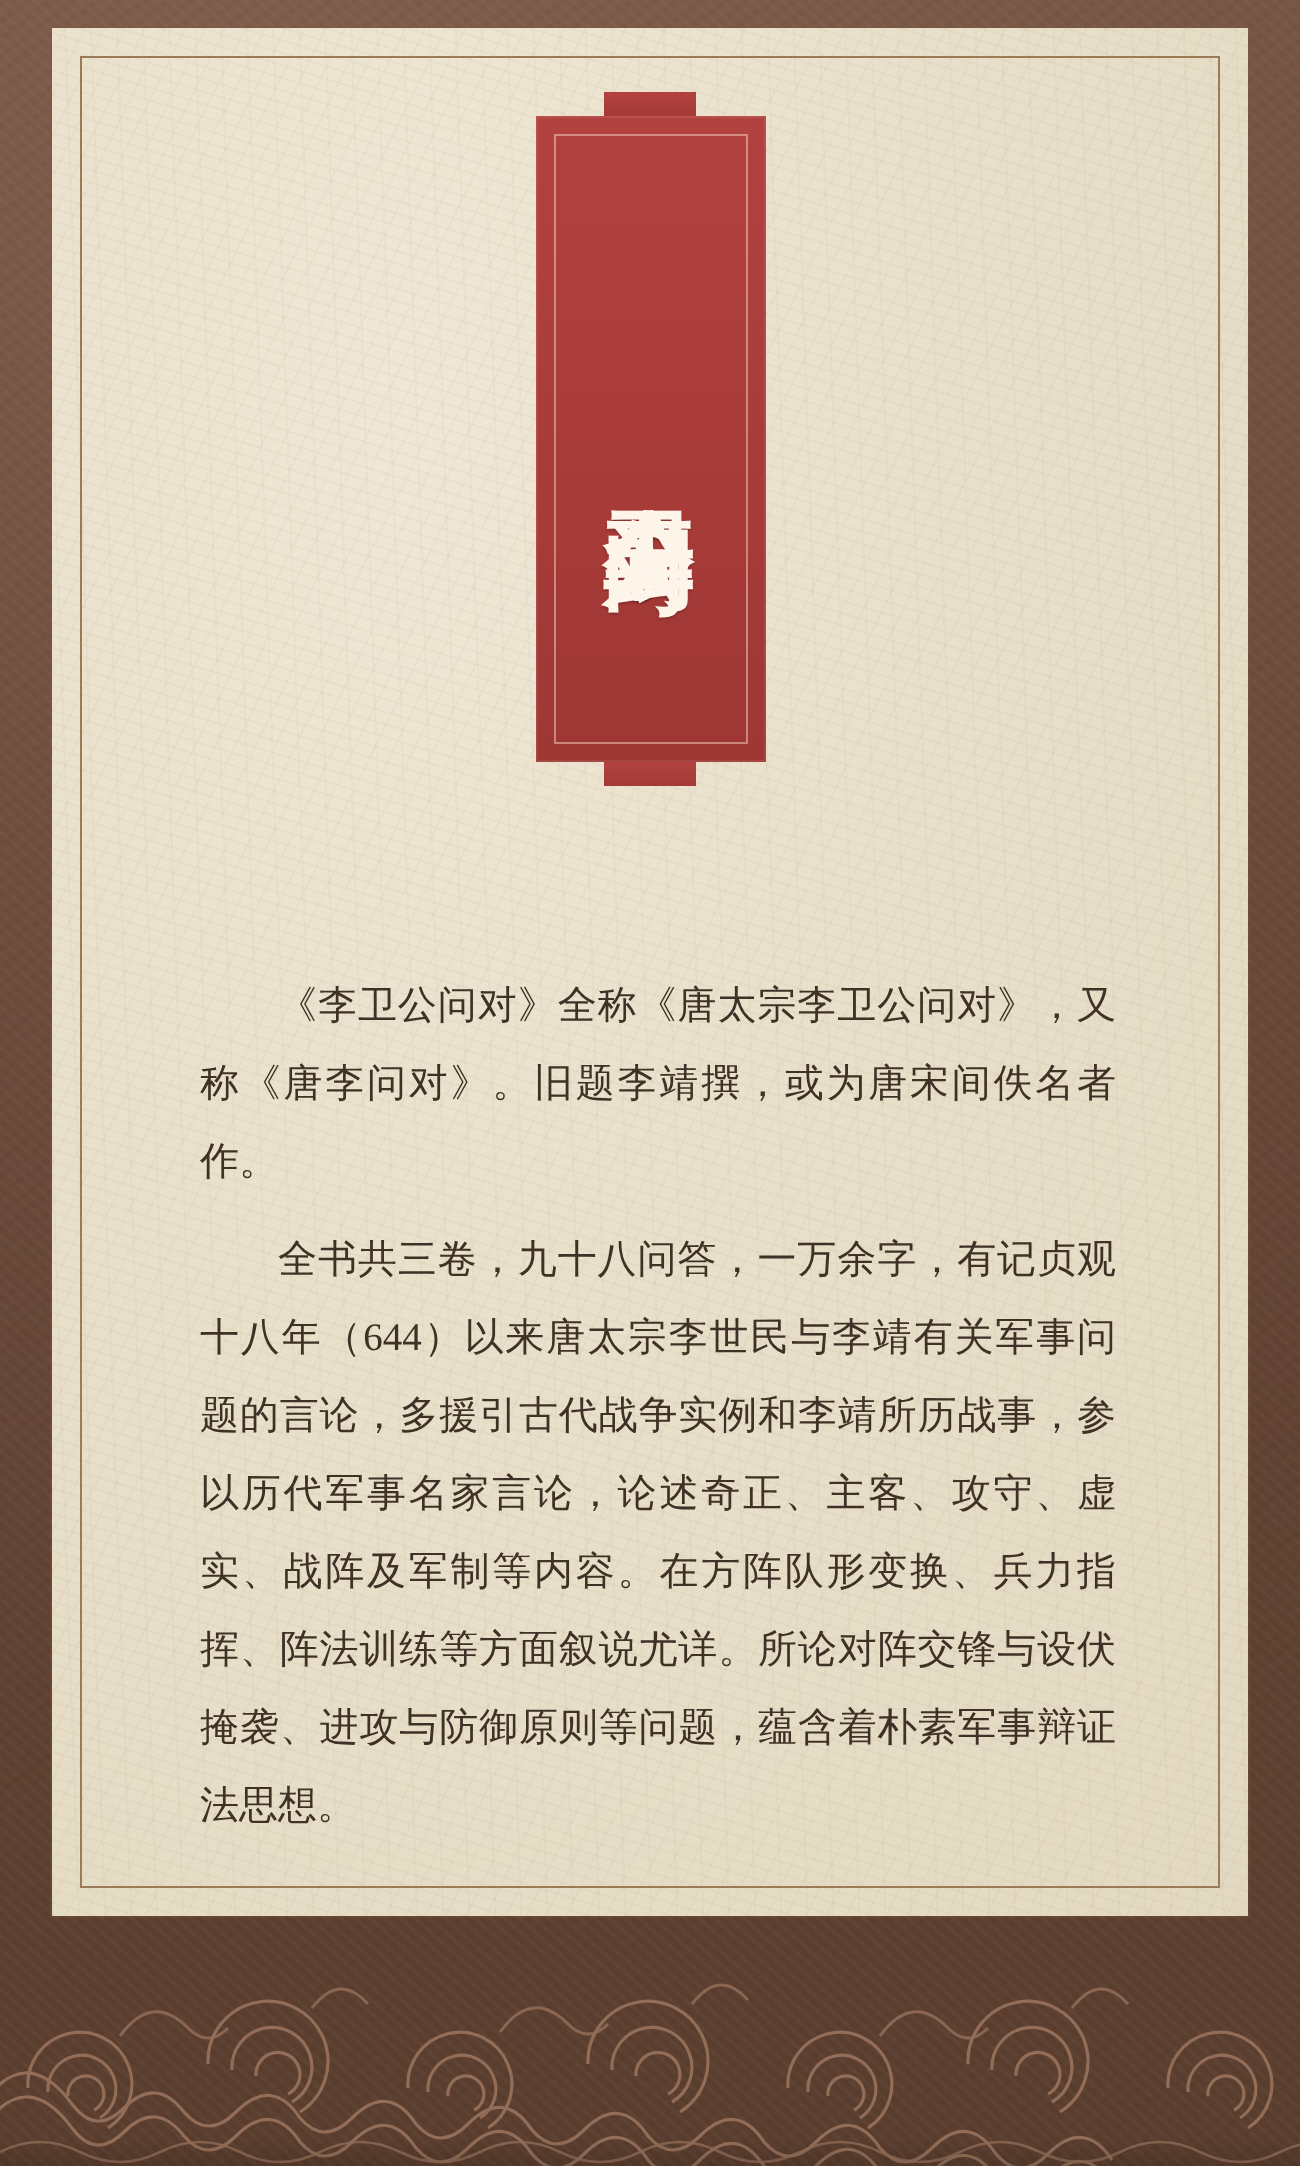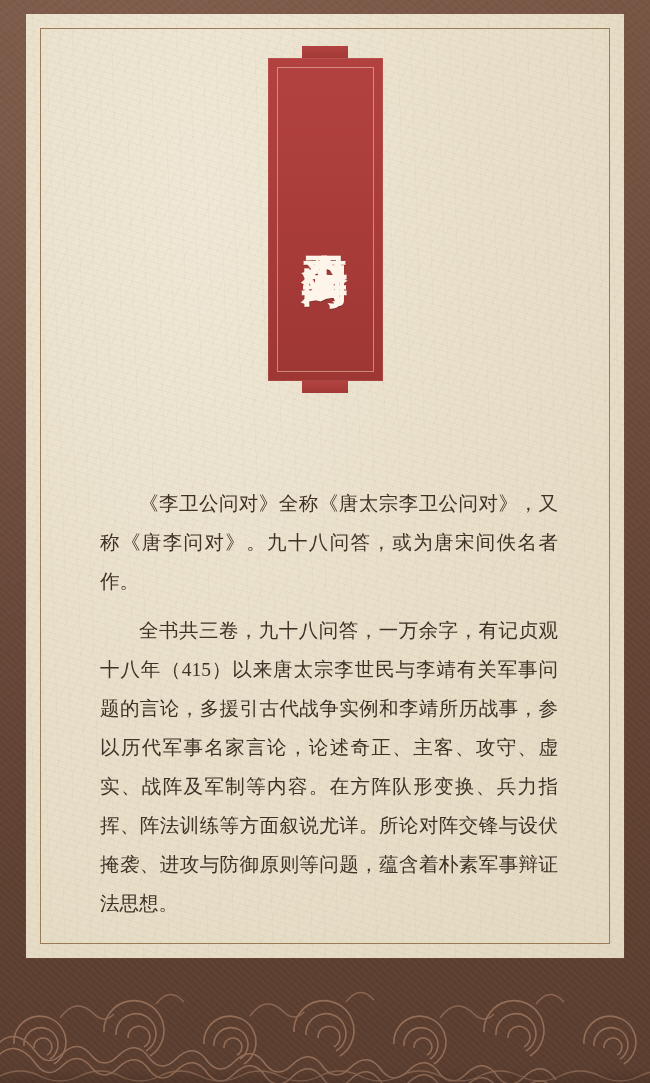--- a/index.html
+++ b/index.html
@@ -170,22 +170,22 @@
     <div class="paper-border"></div>
 
     <div class="plaque-wrap">
       <div class="plaque">
         <div class="plaque-inner"></div>
         <div class="plaque-title">李卫公问对</div>
       </div>
     </div>
 
     <div class="body-text">
-      <p class="para">《李卫公问对》全称《唐太宗李卫公问对》，又称《唐李问对》。九十八问答，或为唐宋间佚名者作。</p>
-      <p class="para">全书共三卷，九十八问答，一万余字，有记贞观十八年（415）以来唐太宗李世民与李靖有关军事问题的言论，多援引古代战争实例和李靖所历战事，参以历代军事名家言论，论述奇正、主客、攻守、虚实、战阵及军制等内容。在方阵队形变换、兵力指挥、阵法训练等方面叙说尤详。所论对阵交锋与设伏掩袭、进攻与防御原则等问题，蕴含着朴素军事辩证法思想。</p>
+      <p class="para">《李卫公问对》全称《唐太宗李卫公问对》，又称《唐李问对》。旧题李靖撰，或为唐宋间佚名者作。</p>
+      <p class="para">全书共三卷，九十八问答，一万余字，有记贞观十八年（644）以来唐太宗李世民与李靖有关军事问题的言论，多援引古代战争实例和李靖所历战事，参以历代军事名家言论，论述奇正、主客、攻守、虚实、战阵及军制等内容。在方阵队形变换、兵力指挥、阵法训练等方面叙说尤详。所论对阵交锋与设伏掩袭、进攻与防御原则等问题，蕴含着朴素军事辩证法思想。</p>
     </div>
   </div>
 
   <div class="waves">
     <svg width="650" height="125" viewBox="0 0 650 125" xmlns="http://www.w3.org/2000/svg">
       <g fill="none" stroke="#96705a" stroke-width="1.6" opacity="0.95">
 
         <g>
           <path d="M-10,96 q22,-34 46,-2 q12,16 26,2 q16,-16 30,2 q12,14 26,0 q18,-18 32,3 q12,14 26,0 q18,-18 32,3 q12,14 26,0 q18,-18 32,3 q12,14 26,0 q18,-18 32,3 q12,14 26,0 q18,-18 32,3 q12,14 26,0 q18,-18 32,3 q12,14 26,0 q18,-18 32,3 q12,14 26,0 q18,-18 32,3"></path>
           <path d="M-10,108 q22,-34 46,-2 q12,16 26,2 q16,-16 30,2 q12,14 26,0 q18,-18 32,3 q12,14 26,0 q18,-18 32,3 q12,14 26,0 q18,-18 32,3 q12,14 26,0 q18,-18 32,3 q12,14 26,0 q18,-18 32,3 q12,14 26,0 q18,-18 32,3 q12,14 26,0 q18,-18 32,3 q12,14 26,0 q18,-18 32,3"></path>

